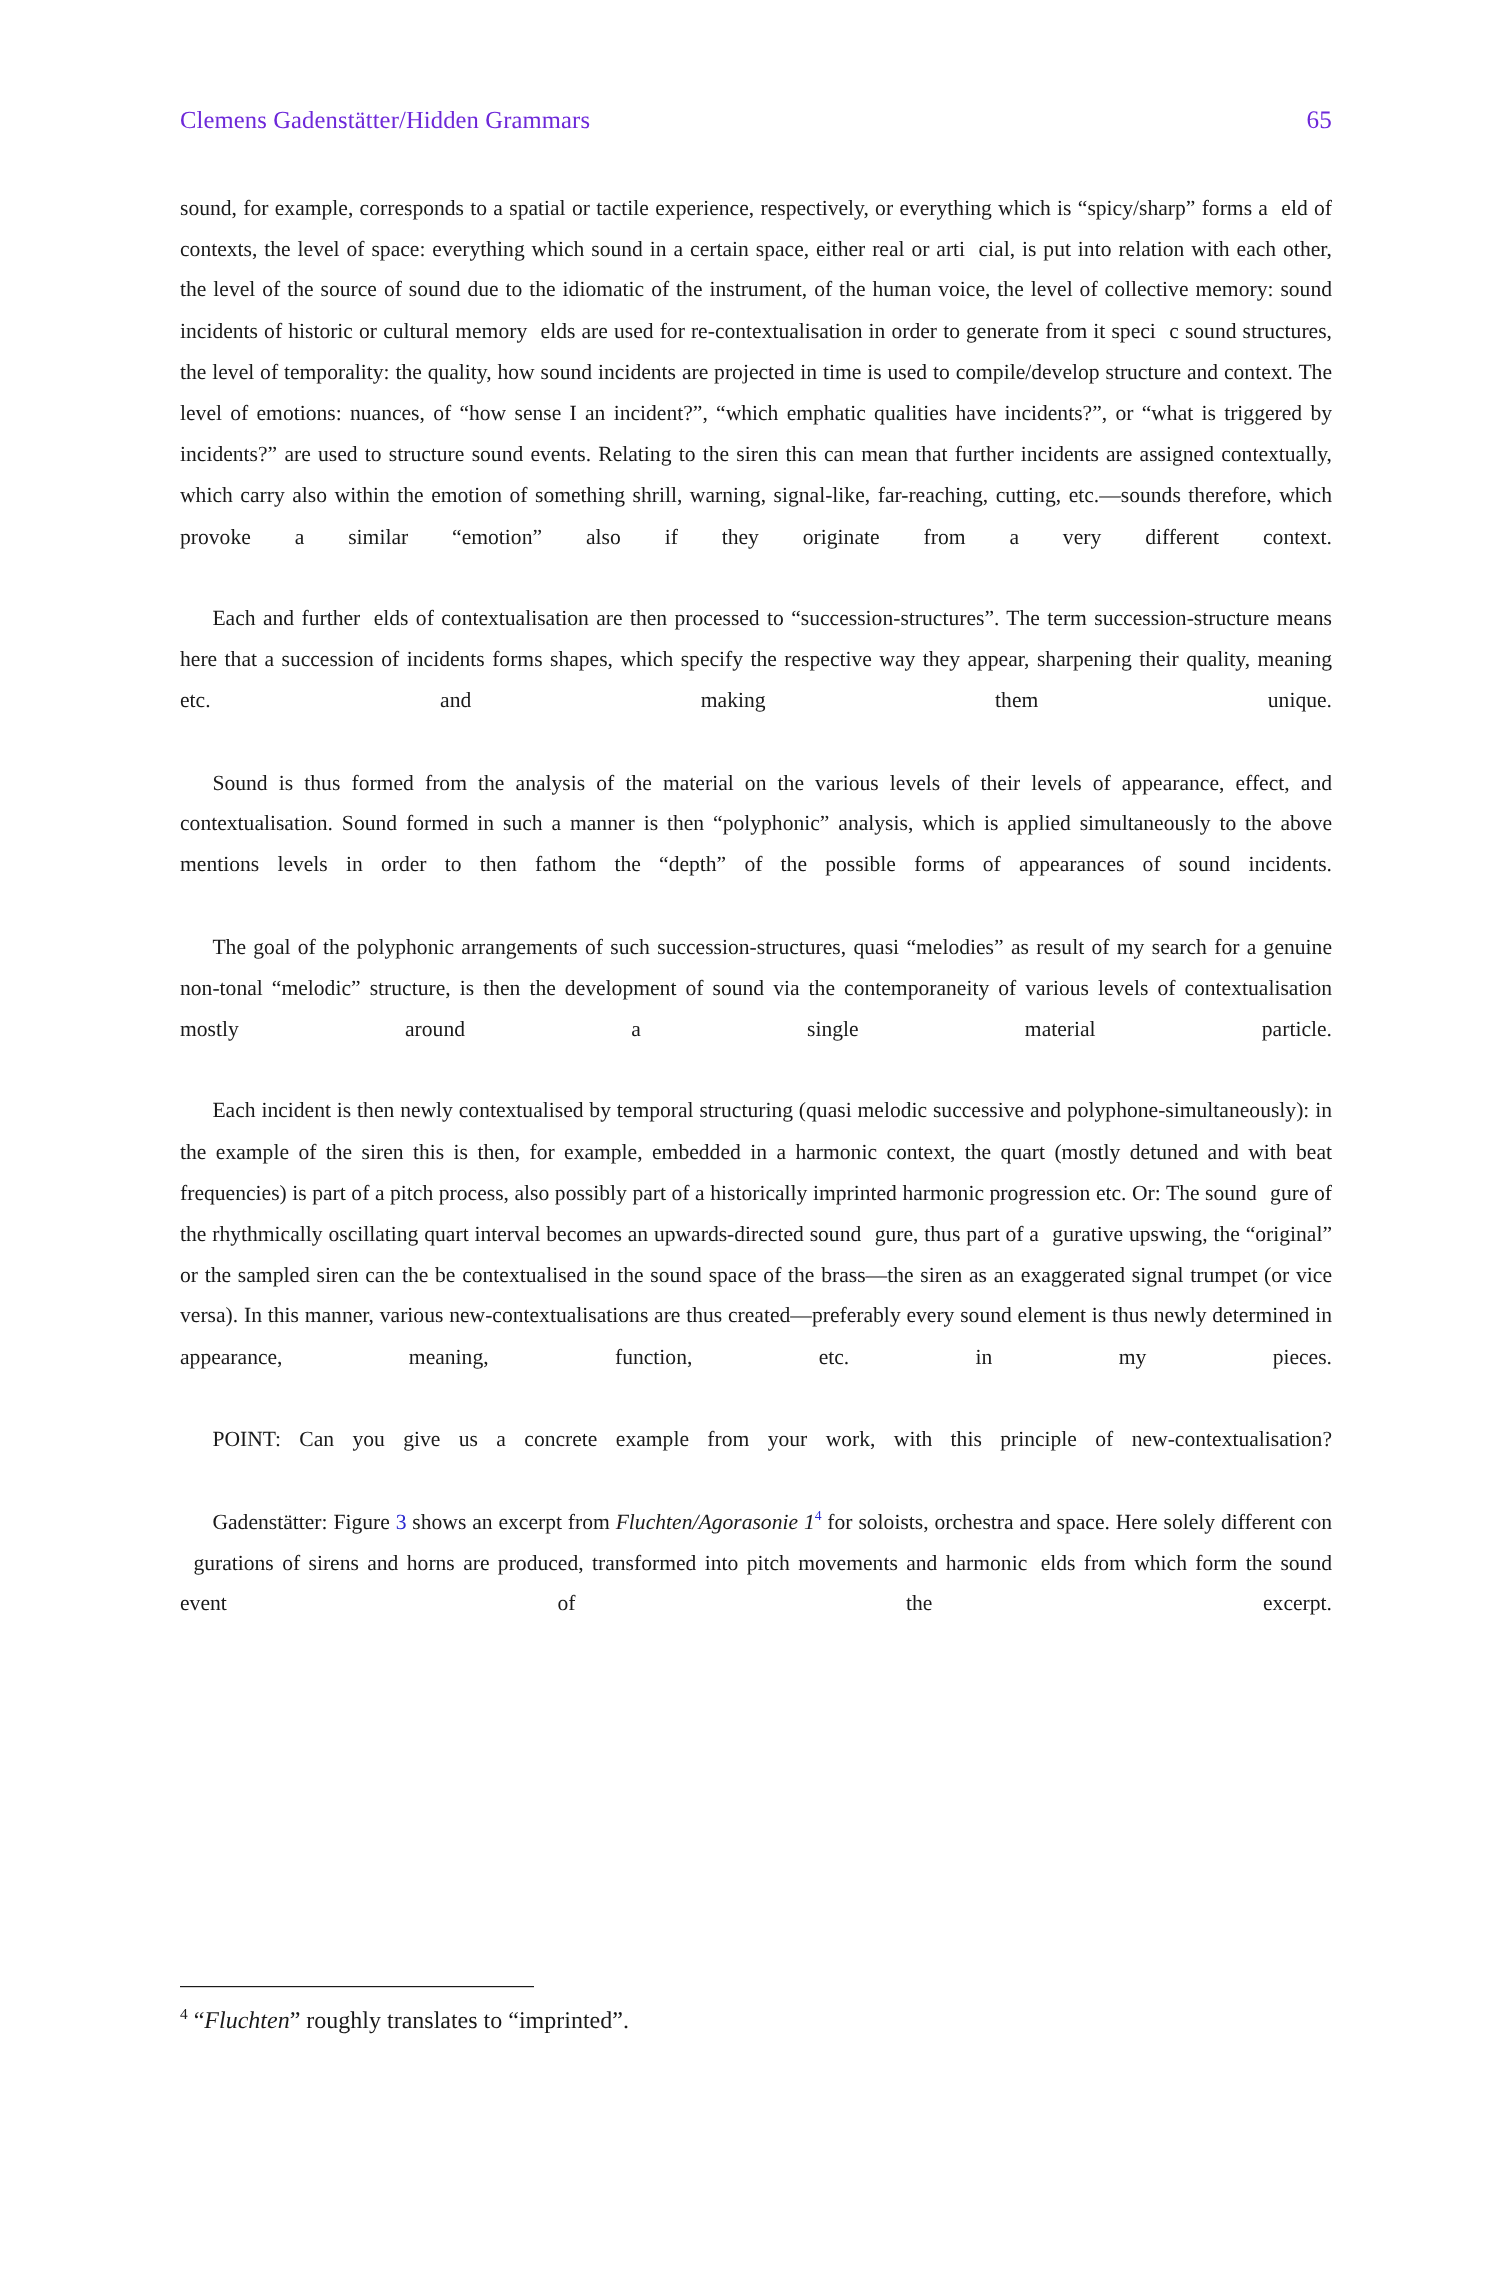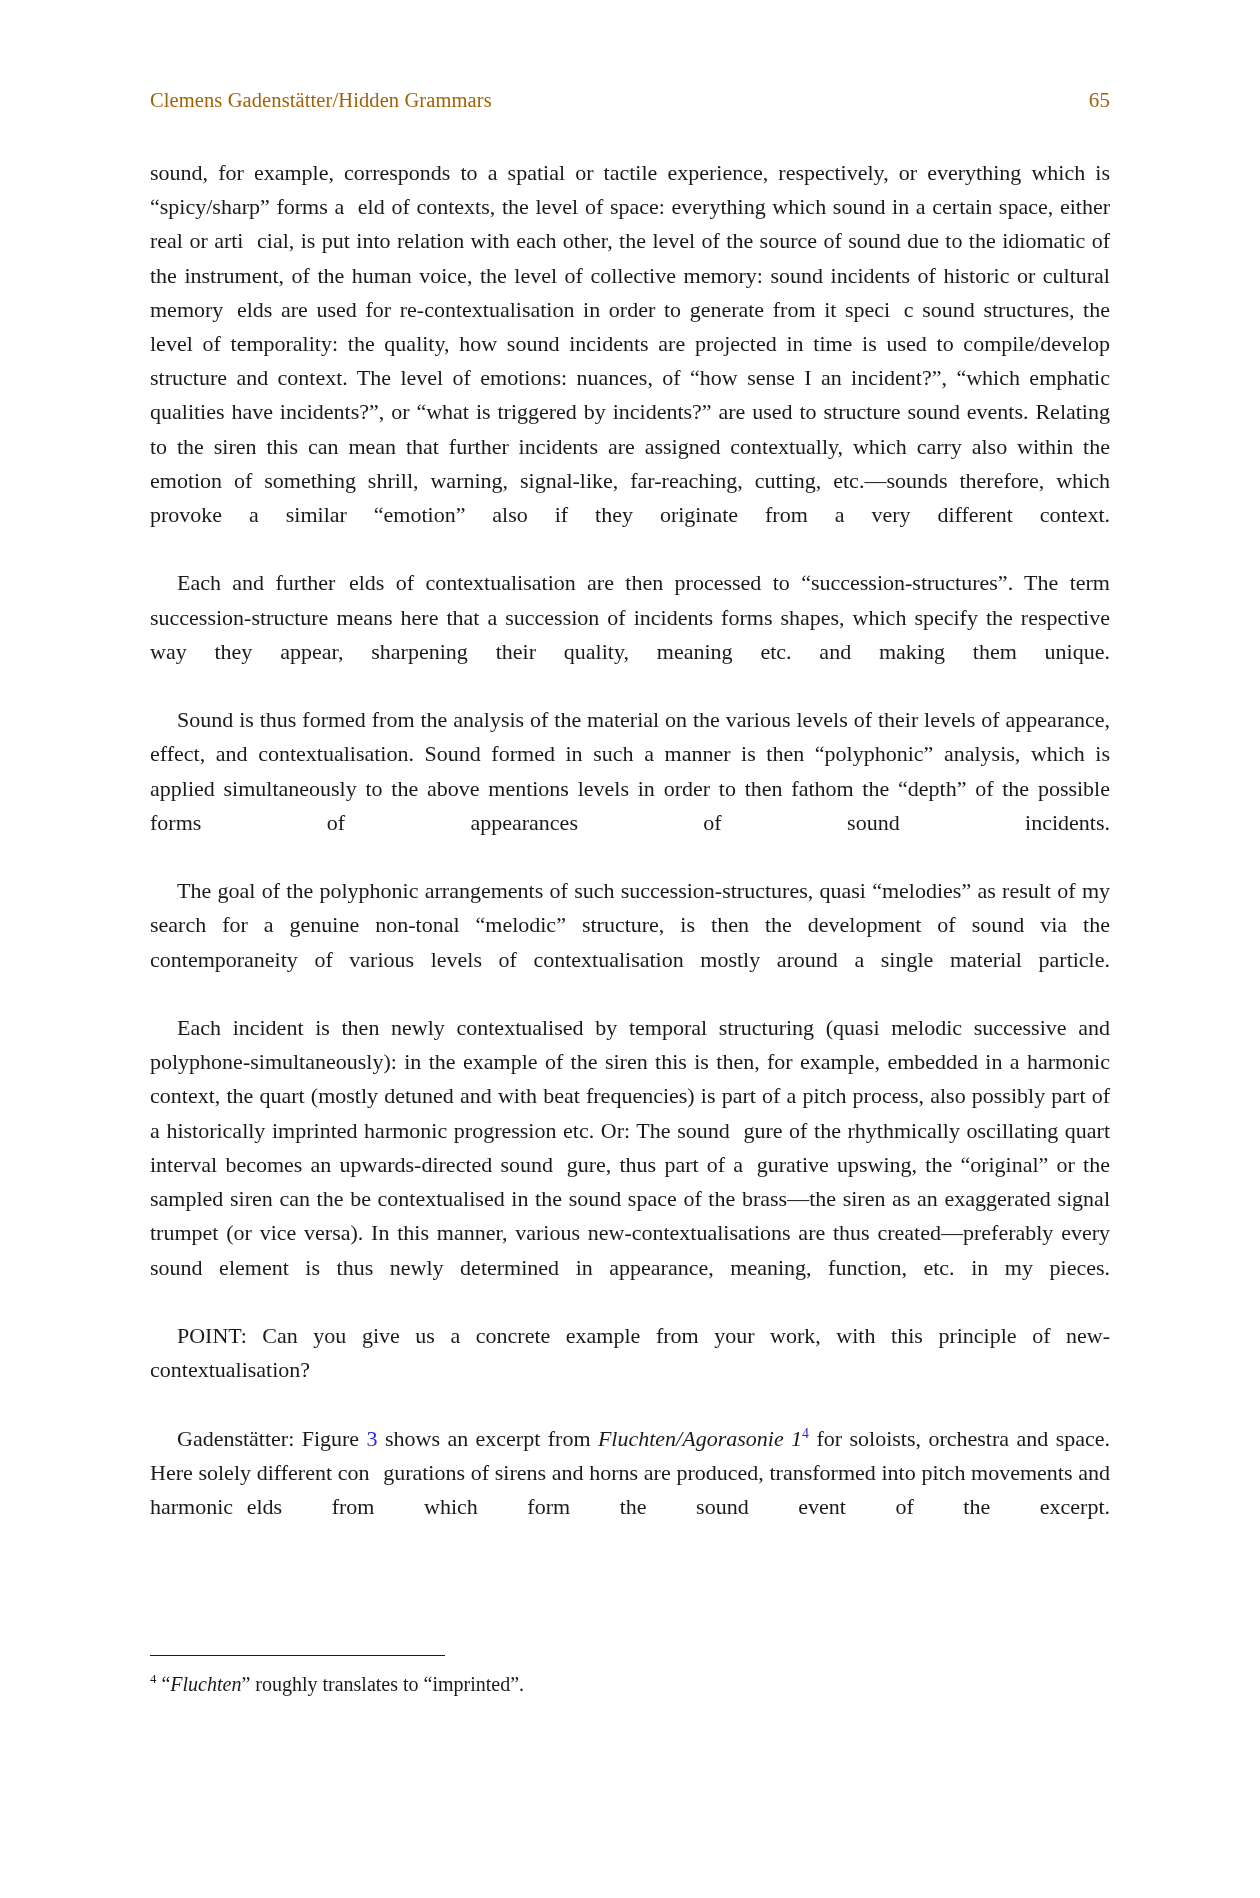--- a/index.html
+++ b/index.html
@@ -25,36 +25,36 @@
   .runhead {
     position: absolute;
     left: 150px;
     right: 150px;
     top: 88px;
     display: flex;
     align-items: baseline;
     justify-content: space-between;
     font-size: 20.5px;
     letter-spacing: 0.1px;
-    color: #a16207;
+    color: #6d28d9;
     gap: 16px;
   }
   .runhead .rh-title { white-space: nowrap; }
   .runhead .rh-folio { font-size: 21px; }
 
   
   .textblock {
     position: absolute;
     left: 150px;
     top: 156px;
     width: 960px;
   }
   p.para {
     margin: 0;
-    font-size: 22px;
+    font-size: 18px;
     line-height: 34.2px;
     text-align: justify;
     text-justify: inter-word;
     -webkit-hyphens: none;
     hyphens: none;
     word-spacing: 0.1px;
   }
   p.para.indent { text-indent: 27px; }
 
   

